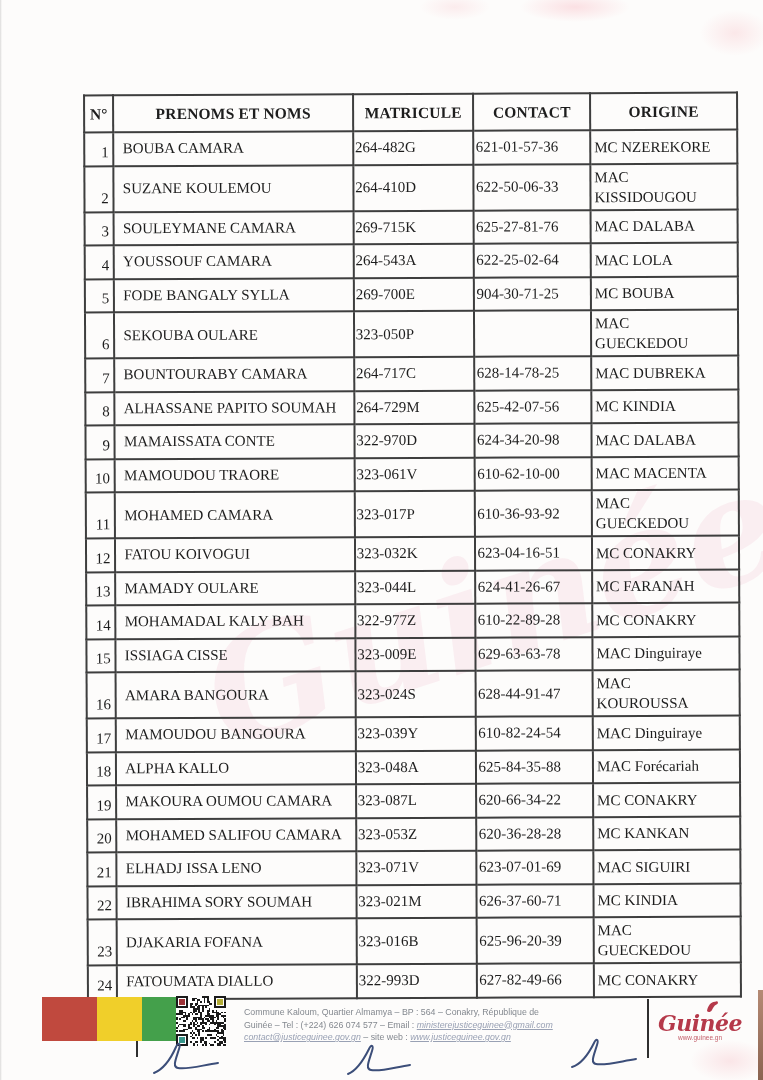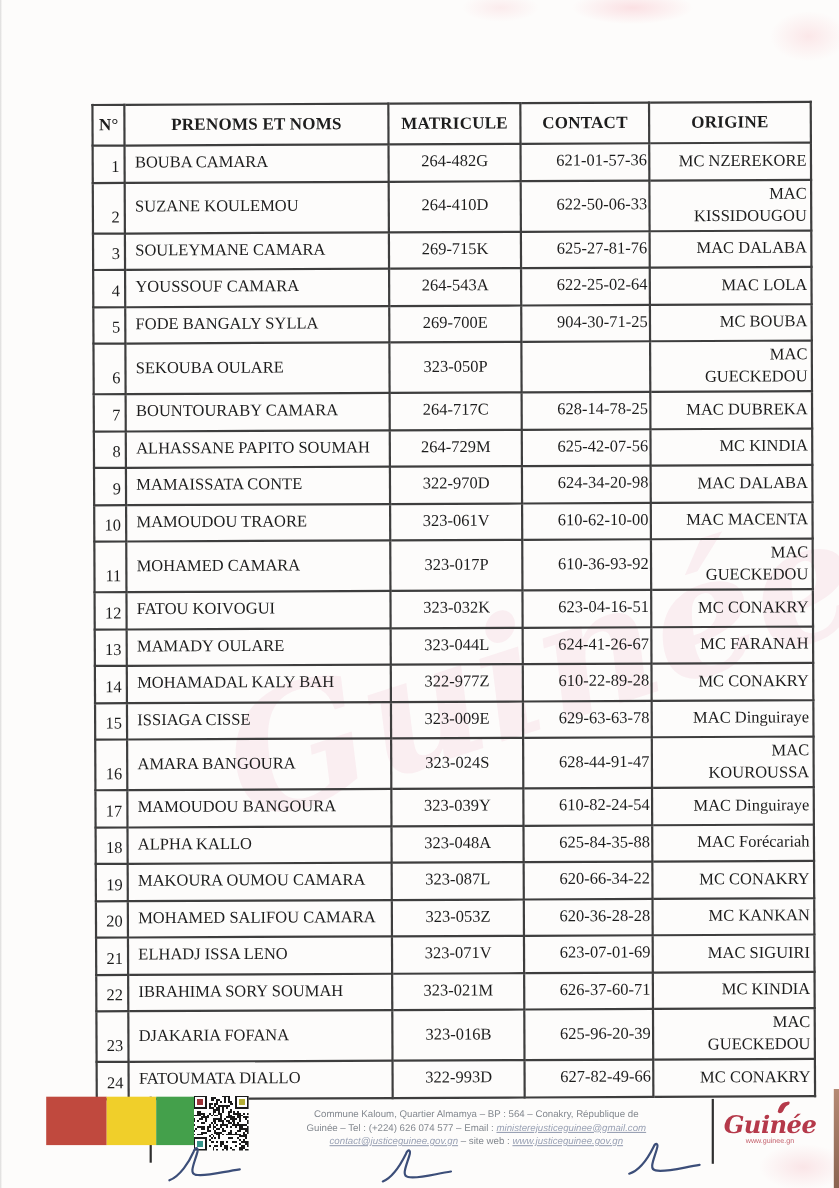--- a/index.html
+++ b/index.html
@@ -24,36 +24,36 @@
   
   .tilt{position:absolute;left:85px;top:93px;width:655px;transform:rotate(-.25deg);transform-origin:50% 50%;}
   table.doc{border-collapse:collapse;width:655px;color:#1d1d1d;}
   table.doc th,table.doc td{border:2px solid #3e3e3e;}
   table.doc th{height:31px;font-size:15.5px;font-weight:bold;text-align:center;
     letter-spacing:.2px;padding:2px 1px;}
   table.doc td{font-size:15px;}
   tbody tr{height:33.5px;}
   td.num{width:25px;text-align:right;vertical-align:bottom;font-size:14px;padding:0 4px 4px 0;}
   td.name{width:252px;text-align:left;vertical-align:middle;padding:1px 2px 1px 8px;}
-  td.mat{width:121px;text-align:center;vertical-align:middle;}
-  td.contact{width:120px;text-align:right;vertical-align:middle;}
-  td.origin{width:147px;text-align:right;vertical-align:middle;white-space:pre-line;
+  td.mat{width:121px;text-align:left;vertical-align:middle;}
+  td.contact{width:120px;text-align:left;vertical-align:middle;}
+  td.origin{width:147px;text-align:left;vertical-align:middle;white-space:pre-line;
     font-size:14.5px;line-height:20px;padding:2px 3px;}
 
   
   .flag{position:absolute;left:42px;top:997px;width:143px;height:44px;display:flex;}
   .flag div{height:100%;}
   .flag .f-red{width:55px;}
   .flag .f-yellow{width:45px;}
   .flag .f-green{width:43px;}
   .vline{position:absolute;width:2px;background:#2f2f2f;}
   .vl1{left:136px;top:997px;height:60px;}
   .vl2{left:647px;top:999px;height:59px;}
   .qr{position:absolute;left:176px;top:996px;width:50px;height:50px;}
-  .addr{position:absolute;left:232px;top:1006px;width:402px;text-align:center;
+  .addr{position:absolute;left:244px;top:1006px;width:402px;text-align:left;
     font-family:"Liberation Sans",sans-serif;font-size:8.8px;line-height:12.5px;color:#83888f;}
   .addr .lnk{color:#99a1b4;text-decoration:underline;font-style:italic;}
   .logo{position:absolute;left:652px;top:1002px;width:96px;text-align:center;}
   .logo-bird{position:absolute;left:52px;top:-2px;}
   .logo-text{font-family:"DejaVu Serif",serif;font-style:italic;font-weight:bold;
     font-size:22px;color:#b5394a;letter-spacing:-.5px;line-height:26px;margin-top:8px;}
   .logo-sub{font-family:"Liberation Sans",sans-serif;font-size:6.5px;color:#c4606c;margin-top:-2px;}
   .sig{position:absolute;pointer-events:none;}
   .sig svg{overflow:visible;}
 </style>

